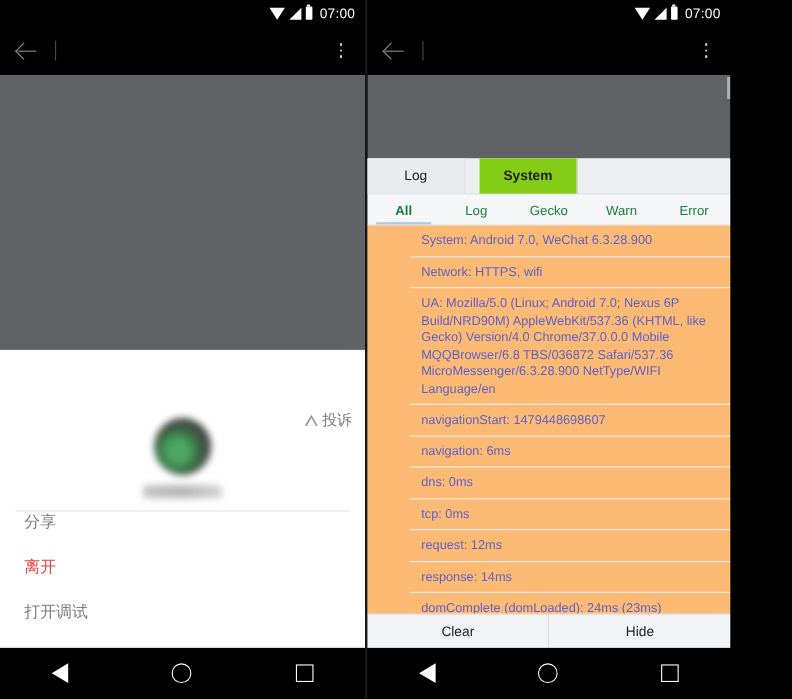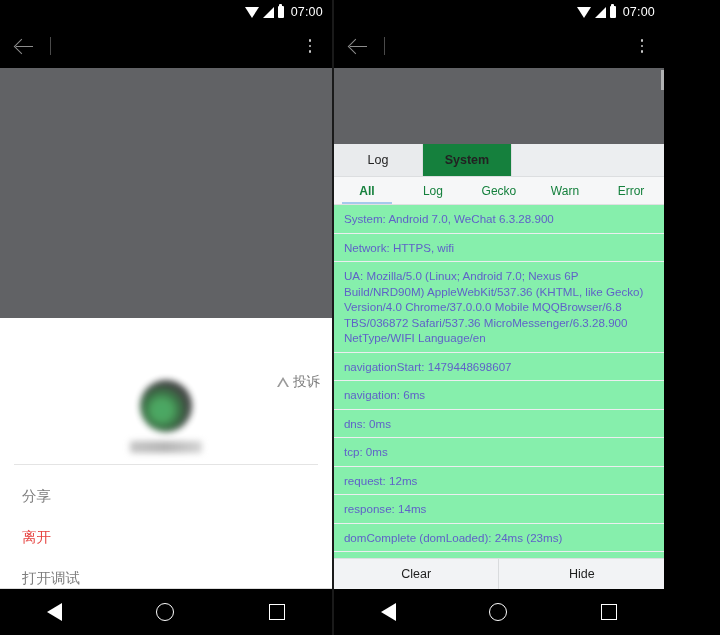--- a/index.html
+++ b/index.html
@@ -220,21 +220,21 @@
     border-radius: 2px;
   }
   .menu-divider {
     height: 1px;
     background: #e4e4e4;
     margin: 0 14px;
   }
   .menu-item {
     height: 41px;
     display: flex;
-    align-items: flex-end;
+    align-items: flex-start;
     padding-left: 22px;
     font-size: 14.5px;
     color: #7d7d7d;
   }
   .menu-item.danger { color: #e64340; }
   .sheet-bottom-line {
     height: 1px;
     background: #dcdcdc;
   }
 
@@ -281,22 +281,23 @@
     padding: 0 18px;
     display: flex;
     align-items: center;
     justify-content: center;
     font-size: 12.5px;
     color: #222;
     background: #e9ebed;
     border-right: 1px solid #dcdee0;
   }
   .ctab.active {
-    background: #15803d;
+    background: #84cc16;
     font-weight: bold;
+    margin-left: 13px;
   }
   .filters {
     display: flex;
     height: 27px;
     background: #f6f7f8;
     border-bottom: 1px solid #e0e0e2;
   }
   .ftab {
     flex: 1 1 0;
     display: flex;
@@ -310,23 +311,24 @@
   .ftab.active::after {
     content: "";
     position: absolute;
     bottom: 0;
     left: 12%;
     width: 76%;
     height: 2px;
     background: #a5c9ec;
   }
   .log-list {
-    background: #86efac;
+    background: #fdba74;
     height: 353px;
     overflow: hidden;
+    padding-left: 39px;
   }
   .log-row {
     padding: 6px 9px 6px 10px;
     border-bottom: 1px solid #eceef0;
     font-size: 11.6px;
     line-height: 15.5px;
     color: #5f62c8;
     word-break: break-word;
   }
   .log-actions {

